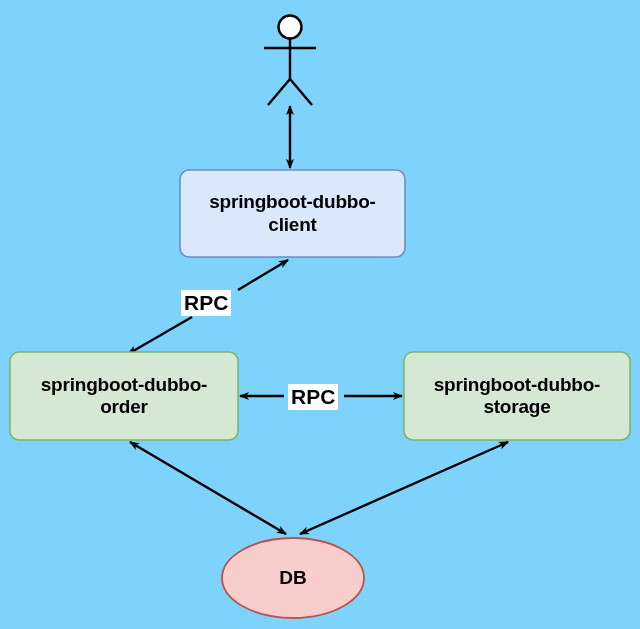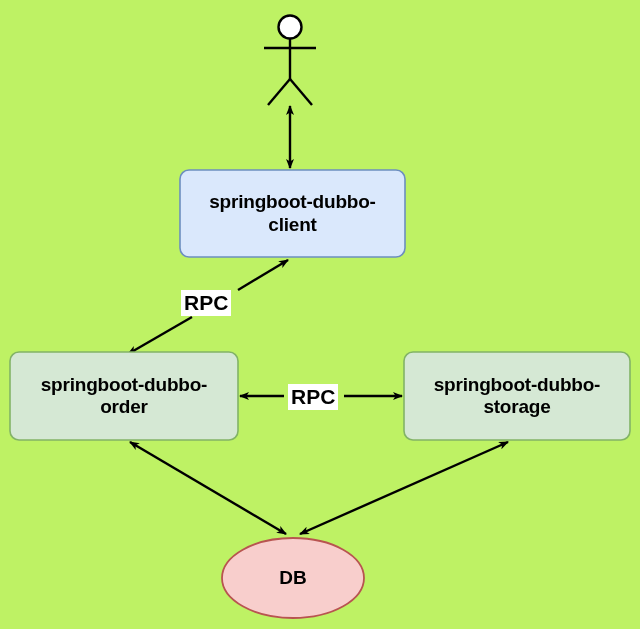--- a/index.html
+++ b/index.html
@@ -4,21 +4,21 @@
 <style>
   html, body {
     margin: 0;
     padding: 0;
     background: #ffffff;
   }
   #canvas {
     position: relative;
     width: 640px;
     height: 629px;
-    background: #bef264;
+    background: #7dd3fc;
     overflow: hidden;
     font-family: "Liberation Sans", sans-serif;
   }
   #diagram-svg {
     position: absolute;
     left: 0;
     top: 0;
     width: 640px;
     height: 629px;
   }

